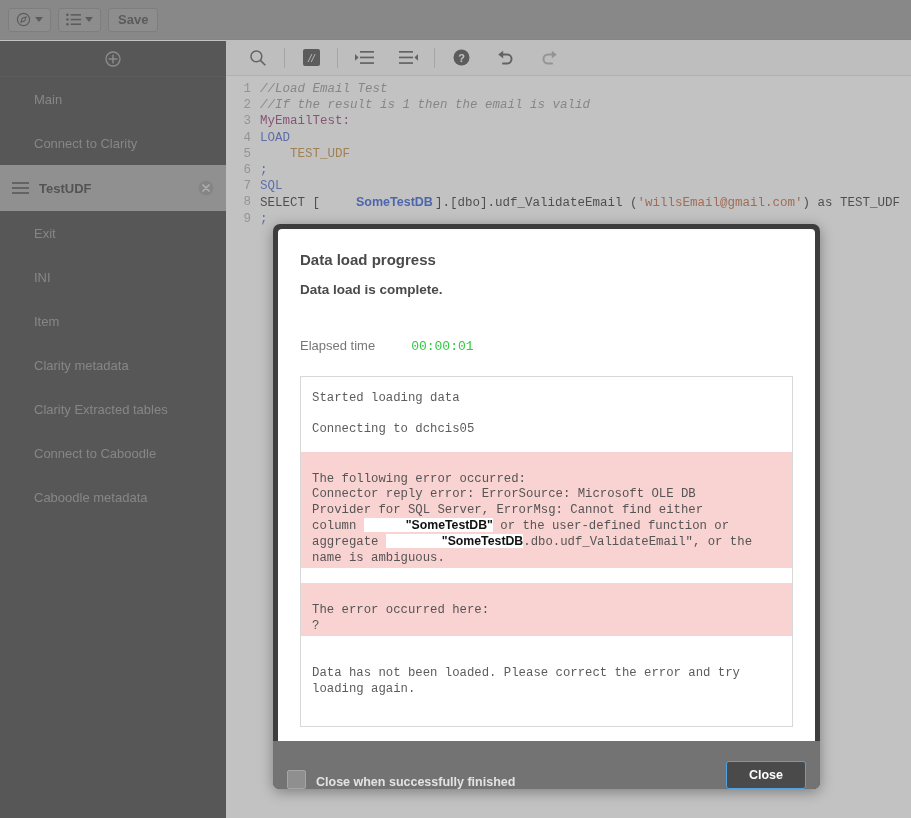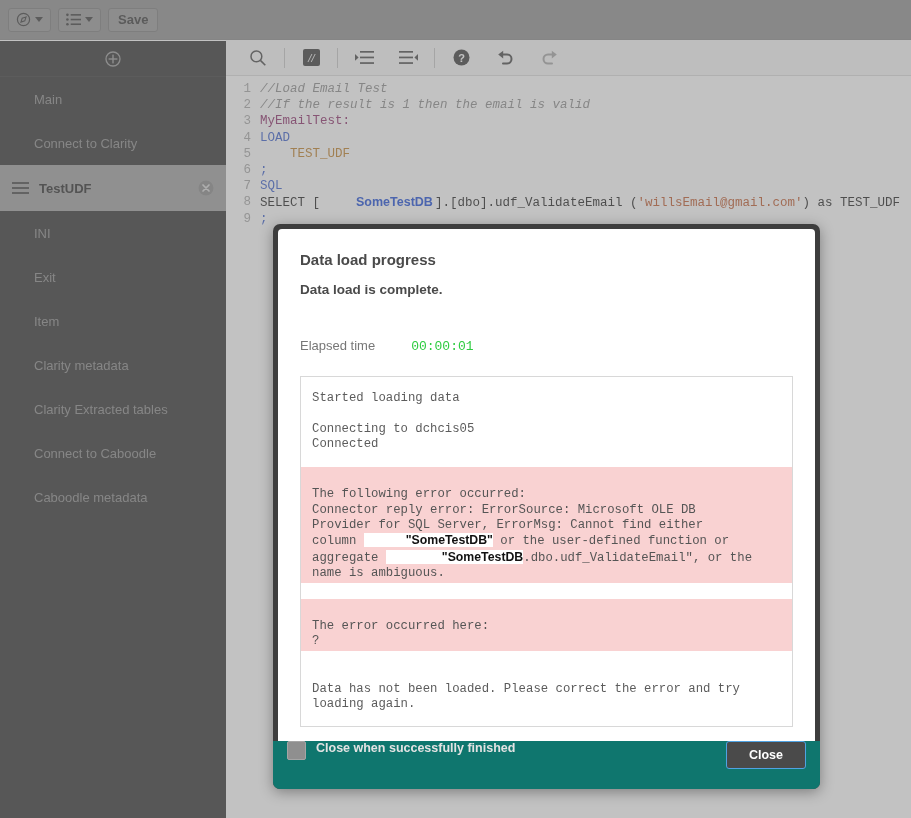--- a/index.html
+++ b/index.html
@@ -177,23 +177,23 @@
   .log-gap { height: 15.3px; }
   .logredact {
     background: #ffffff; color: #111; font-weight: bold;
     font-family: "Liberation Sans", sans-serif;
     font-size: 12.3px;
     padding-left: 42px;
   }
   .logredact.b2 { padding-left: 56px; }
   .modal-footer {
     height: 48px; flex: none;
-    display: flex; align-items: flex-start;
+    display: flex; align-items: flex-end;
     padding: 0 14px;
-    background: #0f766e;
+    background: #737373;
     border-radius: 0 0 7px 7px;
   }
   .chk {
     width: 19px; height: 19px; background: #8f8f8f;
     border: 1px solid #a5a5a5; border-radius: 2px;
     cursor: pointer; flex:none;
   }
   .chk-lbl { color: #e3e3e3; font-size: 12.5px; font-weight: bold; margin-left: 10px; }
   .close-btn {
     margin-left: auto;
@@ -255,24 +255,24 @@
             <i></i>
             <i></i>
           </span>
           <span>TestUDF</span>
           <span class="close-x"><svg viewBox="0 0 16 16" width="16" height="16">
               <circle cx="8" cy="8" r="7.5" fill="#8b8b8b"></circle>
               <path d="M5 5 L11 11 M11 5 L5 11" stroke="#d9d9d9" stroke-width="1.7" stroke-linecap="round"></path>
             </svg></span>
         </div>
         <div class="sb-item">
+          <span>Exit</span>
+        </div>
+        <div class="sb-item">
           <span>INI</span>
-        </div>
-        <div class="sb-item">
-          <span>Exit</span>
         </div>
         <div class="sb-item">
           <span>Item</span>
         </div>
         <div class="sb-item">
           <span>Clarity metadata</span>
         </div>
         <div class="sb-item">
           <span>Clarity Extracted tables</span>
         </div>
@@ -386,21 +386,20 @@
       <div class="m-sub">Data load is complete.</div>
       <div class="m-elapsed">
         <span>Elapsed time</span>
         <span class="val">00:00:01</span>
       </div>
 
       <div class="logbox">
         <div class="log-p">Started loading data</div>
         <div class="log-gap"></div>
         <div class="log-p">Connecting to dchcis05</div>
-        <div class="log-p">Connected</div>
         <div class="log-gap"></div>
 
         <div class="log-p err"><span>The following error occurred:</span><br><span>Connector reply error: ErrorSource: Microsoft OLE DB</span><br><span>Provider for SQL Server, ErrorMsg: Cannot find either</span><br><span>column </span><span class="logredact">"SomeTestDB"</span><span> or the user-defined function or</span><br><span>aggregate </span><span class="logredact b2">"SomeTestDB</span><span>.dbo.udf_ValidateEmail", or the</span><br><span>name is ambiguous.</span></div>
 
         <div class="log-gap"></div>
 
         <div class="log-p err"><span>The error occurred here:</span><br><span>?</span></div>
 
         <div class="log-gap"></div>
         <div class="log-gap"></div>

